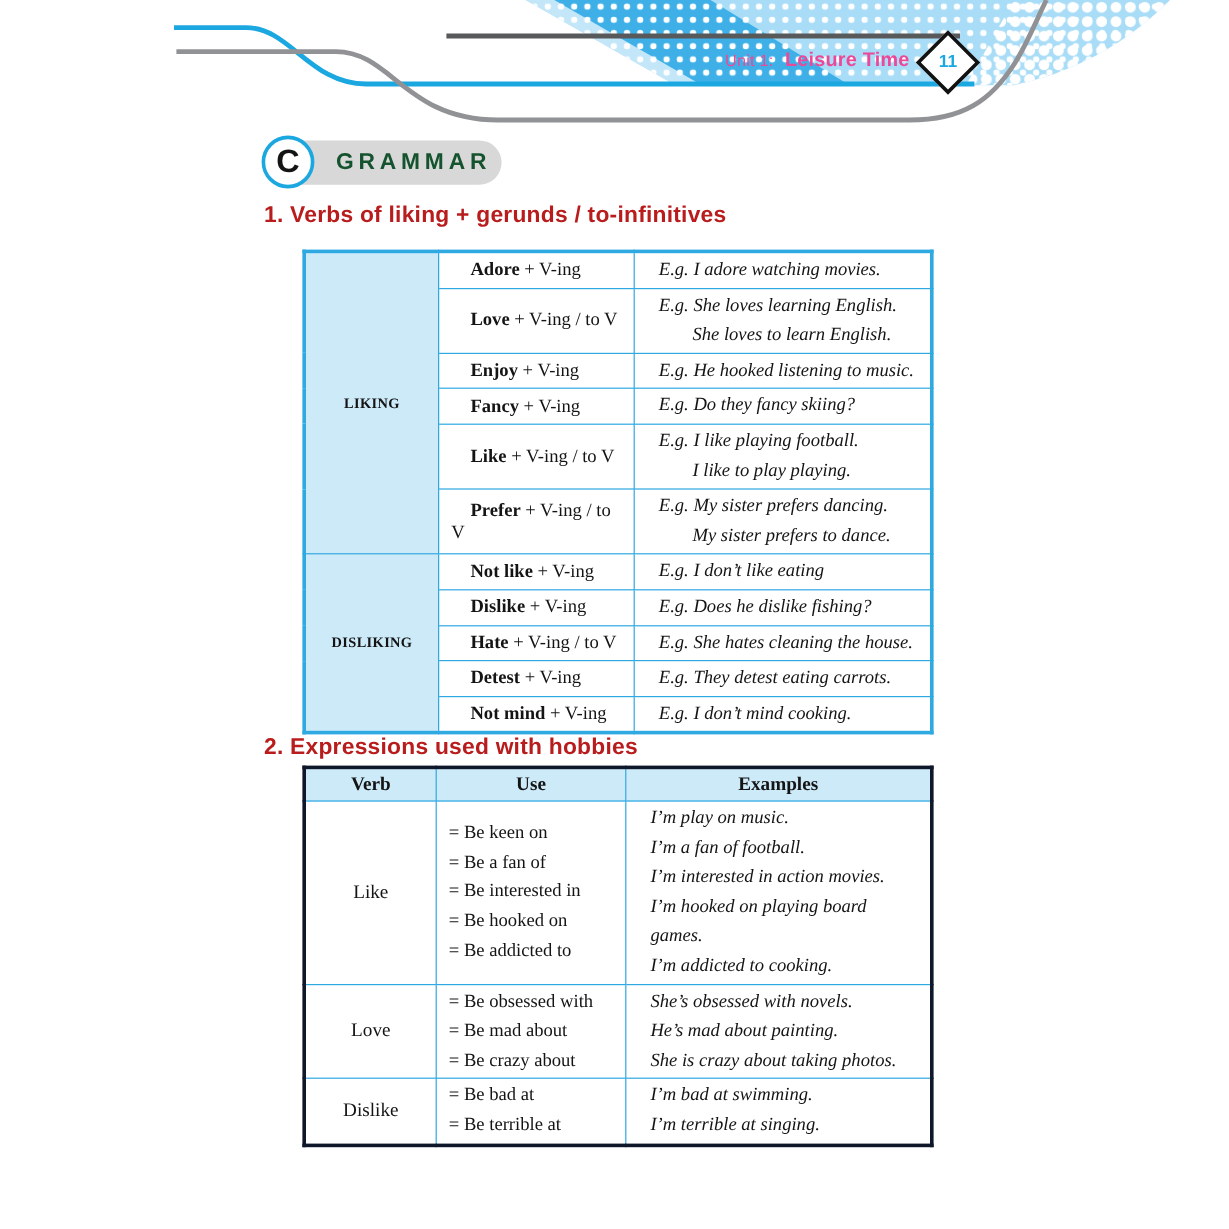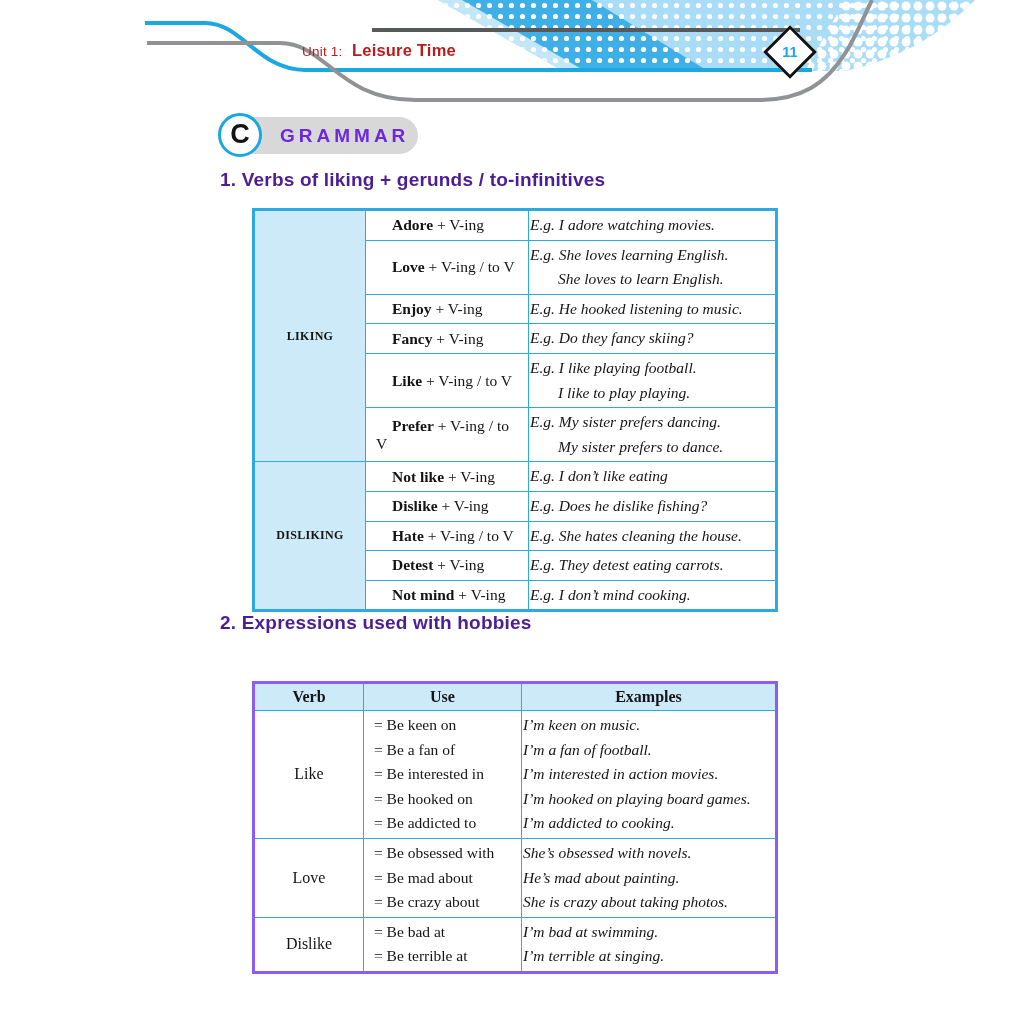--- a/index.html
+++ b/index.html
@@ -1,52 +1,52 @@
 <!DOCTYPE html>
 <html><head>
 <meta charset="utf-8">
 <style>
   * { margin:0; padding:0; box-sizing:border-box; }
   html,body { width:1024px; height:1024px; background:#ffffff; font-family:"Liberation Sans", sans-serif; }
   .page { position:relative; width:1024px; height:1024px; background:#fff; overflow:hidden; }
 
   
   .hdr-svg { position:absolute; left:0; top:0; }
-  .unit-line { position:absolute; left:0; top:41px; width:758px; text-align:center; color:#b91c1c; white-space:nowrap; }
+  .unit-line { position:absolute; left:0; top:41px; width:758px; text-align:right; color:#ec4899; white-space:nowrap; }
   .unit-label { font-size:13.5px; letter-spacing:.2px; }
   .unit-title { font-size:16.5px; font-weight:bold; margin-left:5px; letter-spacing:.2px; }
   .diamond { position:absolute; left:771px; top:33px; width:38px; height:38px; background:#fff;
              border:3px solid #121212; transform:rotate(45deg); z-index:5; }
   .diamond span { position:absolute; left:0; top:0; width:32px; height:32px; display:flex; align-items:center;
                   justify-content:center; transform:rotate(-45deg); font-size:14.5px; font-weight:bold; color:#1ba7e0; }
 
   
   .badge { position:absolute; left:218px; top:113px; width:210px; height:44px; }
   .badge-pill { position:absolute; left:14px; top:4px; width:186px; height:37px; background:#d8d8d9;
-                border-radius:19px; line-height:37px; padding-left:48px; color:#6d28d9;
+                border-radius:19px; line-height:37px; padding-left:48px; color:#14532d;
                 font-size:19px; font-weight:bold; letter-spacing:4px; }
   .badge-circle { position:absolute; left:0; top:0; width:44px; height:44px; border-radius:50%;
                   border:3px solid #1ba7e0; background:#fff; display:flex; align-items:center; justify-content:center; }
   .badge-circle span { font-size:27px; font-weight:900; color:#141414; transform:translateY(-1px); }
 
   
-  .sec-heading { position:absolute; left:220px; color:#4c1d95; font-size:19px; font-weight:bold; letter-spacing:.2px; }
+  .sec-heading { position:absolute; left:220px; color:#b91c1c; font-size:19px; font-weight:bold; letter-spacing:.2px; }
   #heading1 { top:169px; }
   #heading2 { top:612px; }
 
   
   table { border-collapse:collapse; table-layout:fixed; position:absolute; left:252px; background:#fff;
           font-family:"Liberation Serif", serif; color:#141414; }
   #table1 { top:208px; width:523px; border:3px solid #2ea9e1; }
-  #table2 { top:681px; width:523px; border:3px solid #8b5cf6; }
+  #table2 { top:638px; width:523px; border:3px solid #0f172a; }
   td, th { border:1.5px solid #2ea9e1; vertical-align:middle; }
   .grp { background:#cdeaf9; text-align:center; font-weight:bold; font-size:12px; letter-spacing:.3px; }
   .pat { font-size:15.5px; padding:2px 6px 2px 10px; }
   .pat .b { font-weight:bold;margin-left:16px; }
-  .exc { font-size:15.5px; font-style:italic; padding:2px 6px 2px 1px; }
+  .exc { font-size:15.5px; font-style:italic; padding:2px 6px 2px 20px; }
   .exc .cont { padding-left:28px;font-style:italic; }
   .r28 td { height:28px; }
   .r53 td { height:53px; }
   .exc div, .use div { line-height:24.6px; }
   #table2 th { background:#cdeaf9; height:28px; font-size:16px; font-weight:bold; text-align:center; }
   .verbcell { text-align:center; font-size:16px; }
   .use { font-size:15.5px; padding:2px 6px 2px 10px; font-style:normal;margin-top:27px; }
   .rowlike td { height:124px; }
   .rowlove td { height:75px; }
   .rowdislike td { height:53px; }
@@ -195,21 +195,21 @@
     <tr class="rowlike">
       <td class="verbcell">Like</td>
       <td class="use">
         <div>= Be keen on</div>
         <div>= Be a fan of</div>
         <div>= Be interested in</div>
         <div>= Be hooked on</div>
         <div>= Be addicted to</div>
       </td>
       <td class="exc">
-        <div>I’m keen on music.</div>
+        <div>I’m play on music.</div>
         <div>I’m a fan of football.</div>
         <div>I’m interested in action movies.</div>
         <div>I’m hooked on playing board games.</div>
         <div>I’m addicted to cooking.</div>
       </td>
     </tr>
     <tr class="rowlove">
       <td class="verbcell">Love</td>
       <td class="use">
         <div>= Be obsessed with</div>

